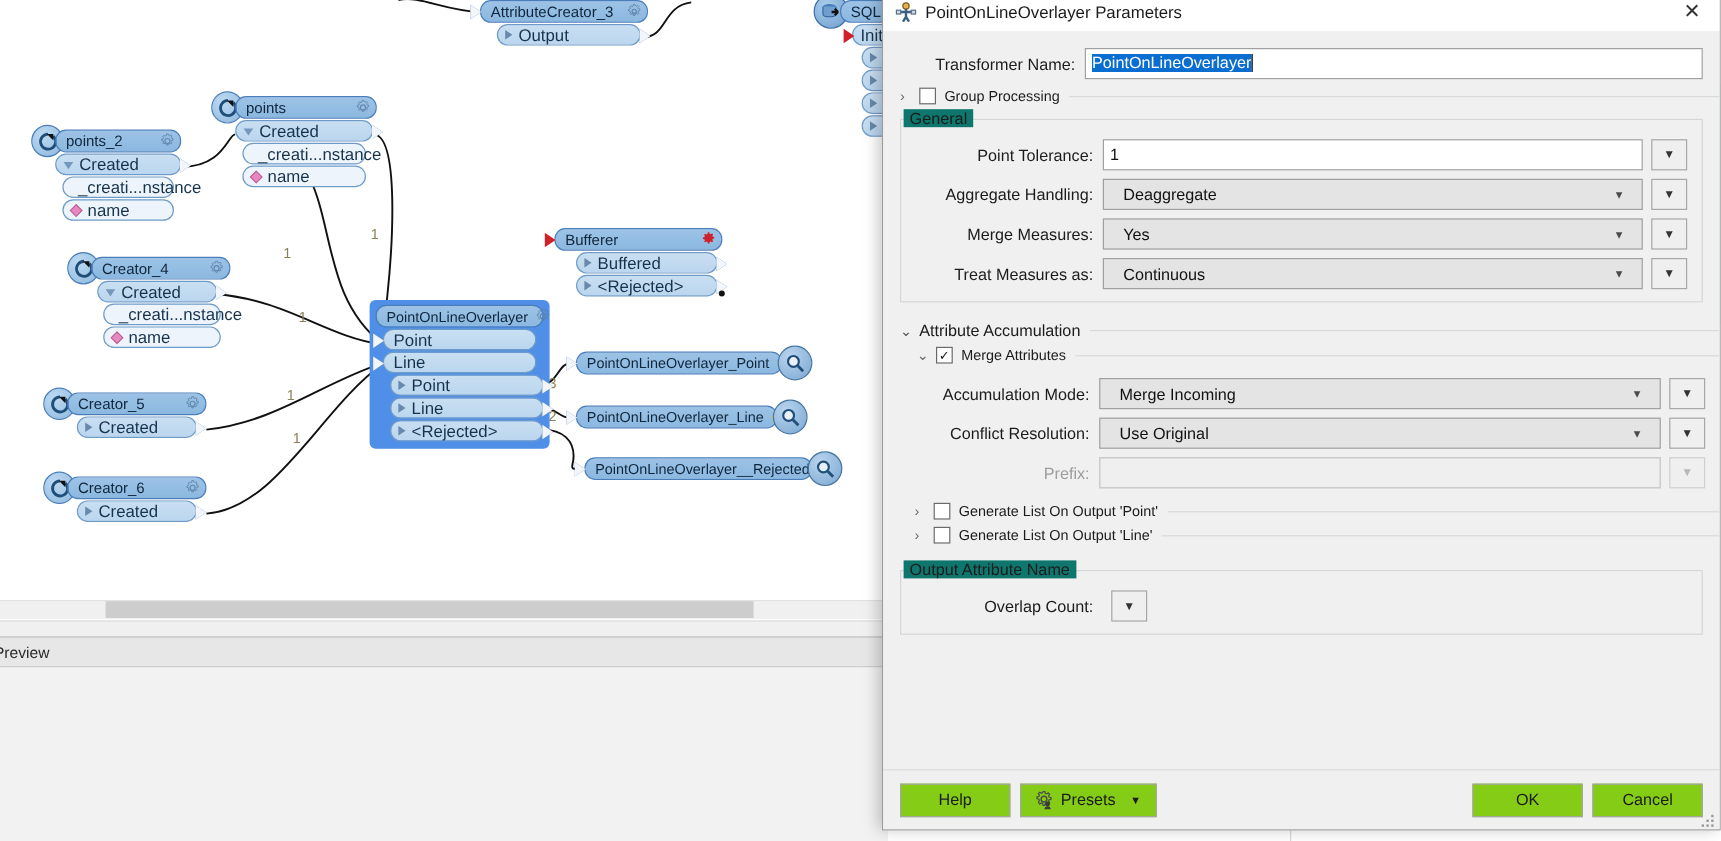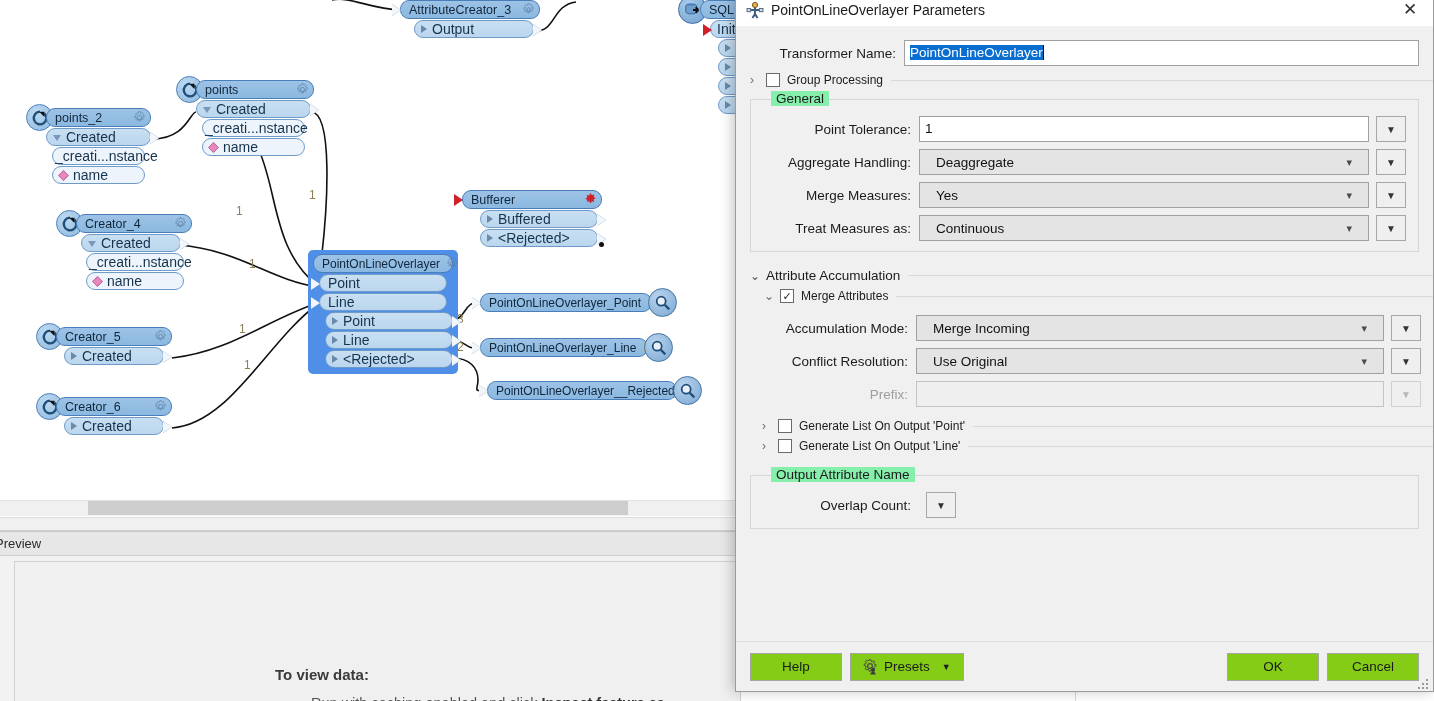--- a/index.html
+++ b/index.html
@@ -56,21 +56,21 @@
   .tri.down {
     border-left: 4px solid transparent; border-right: 4px solid transparent;
     border-top: 6px solid #5b82ab; border-bottom: 0;
     margin-right: 5px; margin-top:2px;
   }
   .dot-pink {
     display:inline-block; width:9px; height:9px; margin-right:5px;
     background:#e888c0; border:1px solid #b75f96;
     transform: rotate(45deg) scale(.85);
   }
-  .plain { padding-left:2px; }
+  .plain { padding-left:12px; }
   .gear {
     width: 13px; height: 13px; flex: 0 0 13px; opacity:.85;
   }
   .gear.red { opacity: 1; }
   .outArrow {
     position:absolute; right:-9px; top:3px;
     width:0;height:0;border-top:6px solid transparent;border-bottom:6px solid transparent;
     border-left:9px solid #f2f6fa; filter: drop-shadow(0 0 0.4px #5b82ab);
   }
   .inArrow {
@@ -187,21 +187,21 @@
   .sel .chev { margin-left:auto; color:#4a4a4a; font-size:11px; }
   .dropbtn {
     margin-left:7px; width:30px; height:26px; background:#efefef;
     border:1px solid #a7a7a7; display:flex;align-items:center;justify-content:center;
     font-size:10px; color:#333;
   }
   .dropbtn.disabled { background:#efefef; border-color:#cfcfcf; color:#b8b8b8; }
 
   .groupbox { position:relative; border:1px solid #d6d6d6; margin:0 14px; padding:16px 12px 10px 0; }
   .groupbox > .gtitle {
-    position:absolute; top:-9px; left:20px; background:#86efac; padding:0 5px;
+    position:absolute; top:-9px; left:2px; background:#0f766e; padding:0 5px;
     font-size:13.5px; color:#1b1b1b;
   }
   .section-hdr { display:flex; align-items:center; padding:0 0 0 14px; margin:11px 0 6px 0; }
   .section-hdr .chev { width:16px; color:#555; font-size:12px; }
   .section-hdr .stext { font-size:13.5px; color:#1b1b1b; padding-right:8px; }
   .section-hdr .rule { flex:1; height:1px; background:#d9d9d9; }
 
   .cbrow { display:flex; align-items:center; padding-left:14px; margin:6px 0; }
   .cbrow .chev { width:16px; color:#6b6b6b; font-size:12px; }
   .cb {
@@ -568,27 +568,20 @@
 
   </div>
 
   <div class="hscroll-track"></div>
   <div class="hscroll-thumb"></div>
   <div class="splitter"></div>
 
   <div class="preview-panel">
     <div class="preview-tabbar">
       <span class="tl">ual Preview</span>
-    </div>
-    <div class="preview-body">
-      <div class="pv-title">To view data:</div>
-      <div class="pv-li1">
-        <span class="bullet">•</span><span>Run with caching enabled and click </span><b>Inspect feature ca</b>
-      </div>
-
     </div>
   </div>
 
   <div class="dialog">
 
     <div class="dlg-title">
       <svg class="tticon" viewBox="0 0 18 18">
         <circle cx="9" cy="4" r="2.6" fill="#e8b04a" stroke="#7a5a1e"></circle>
         <path d="M9 6.6v6M4.5 9h9M6.5 17l2.5-4 2.5 4" stroke="#3b5e86" stroke-width="2" fill="none"></path>
         <rect x="1" y="7.5" width="3.6" height="3.2" fill="#cfd8e4" stroke="#5a6d86"></rect>

